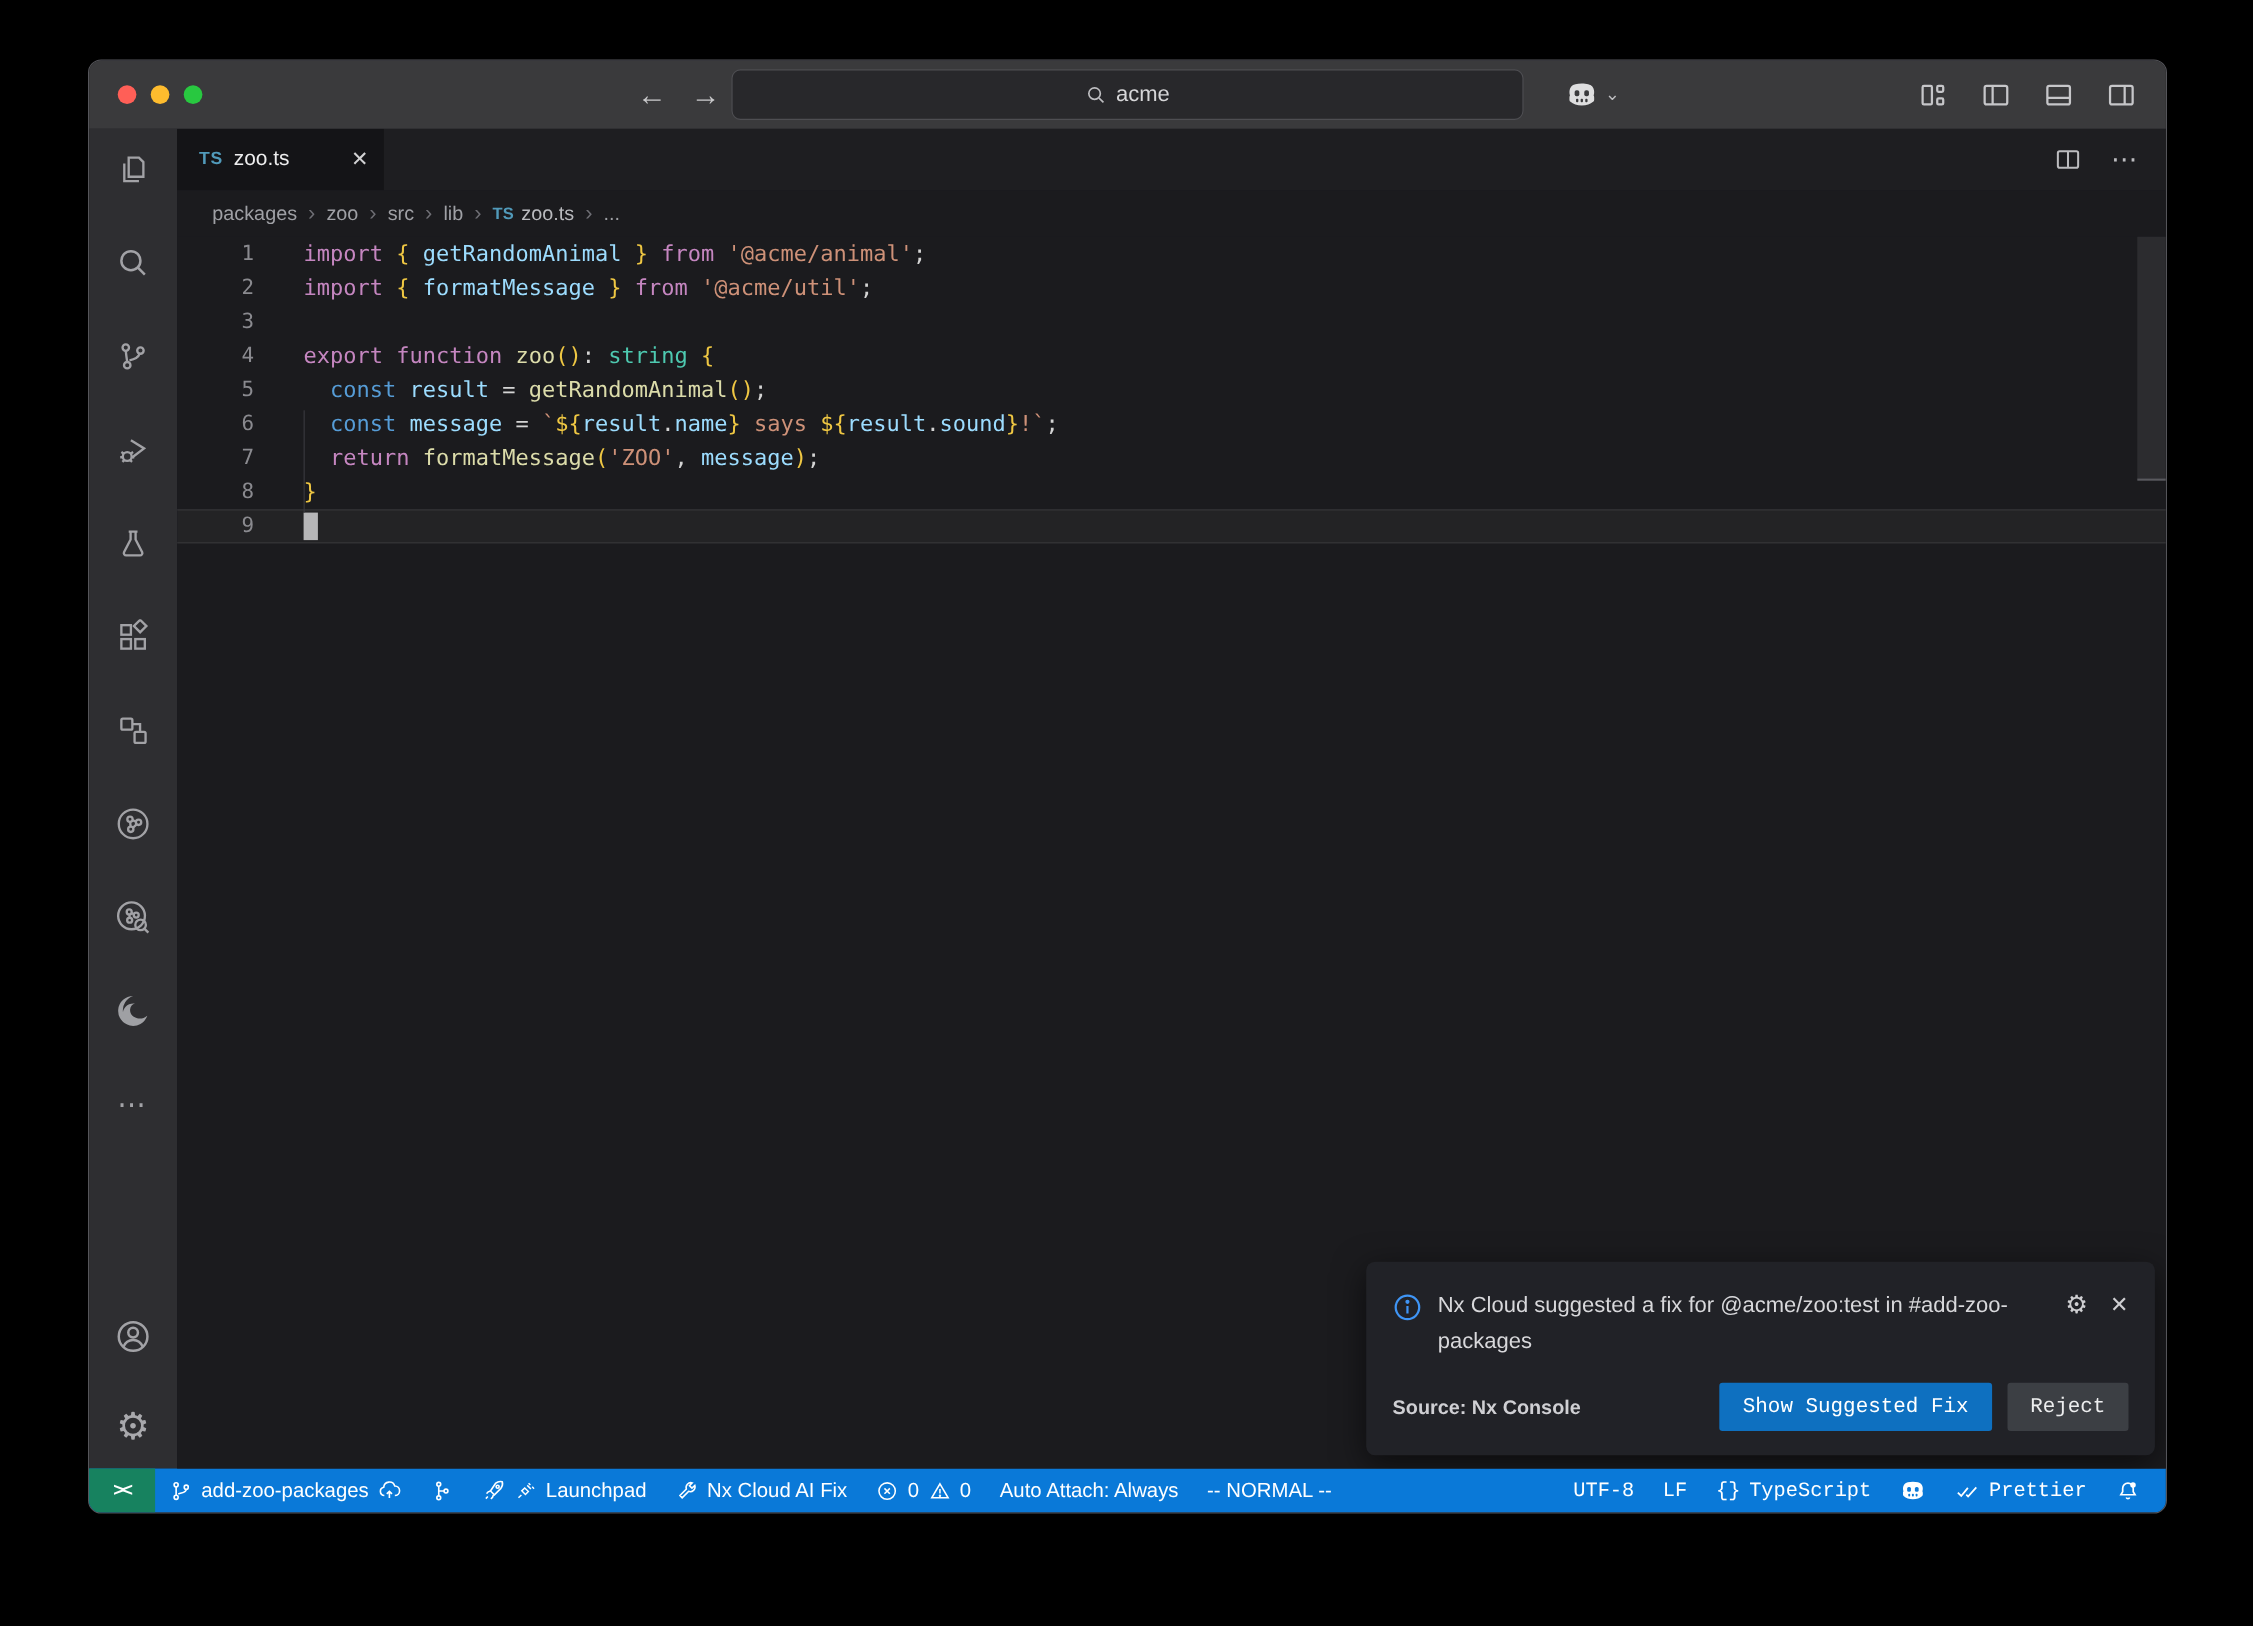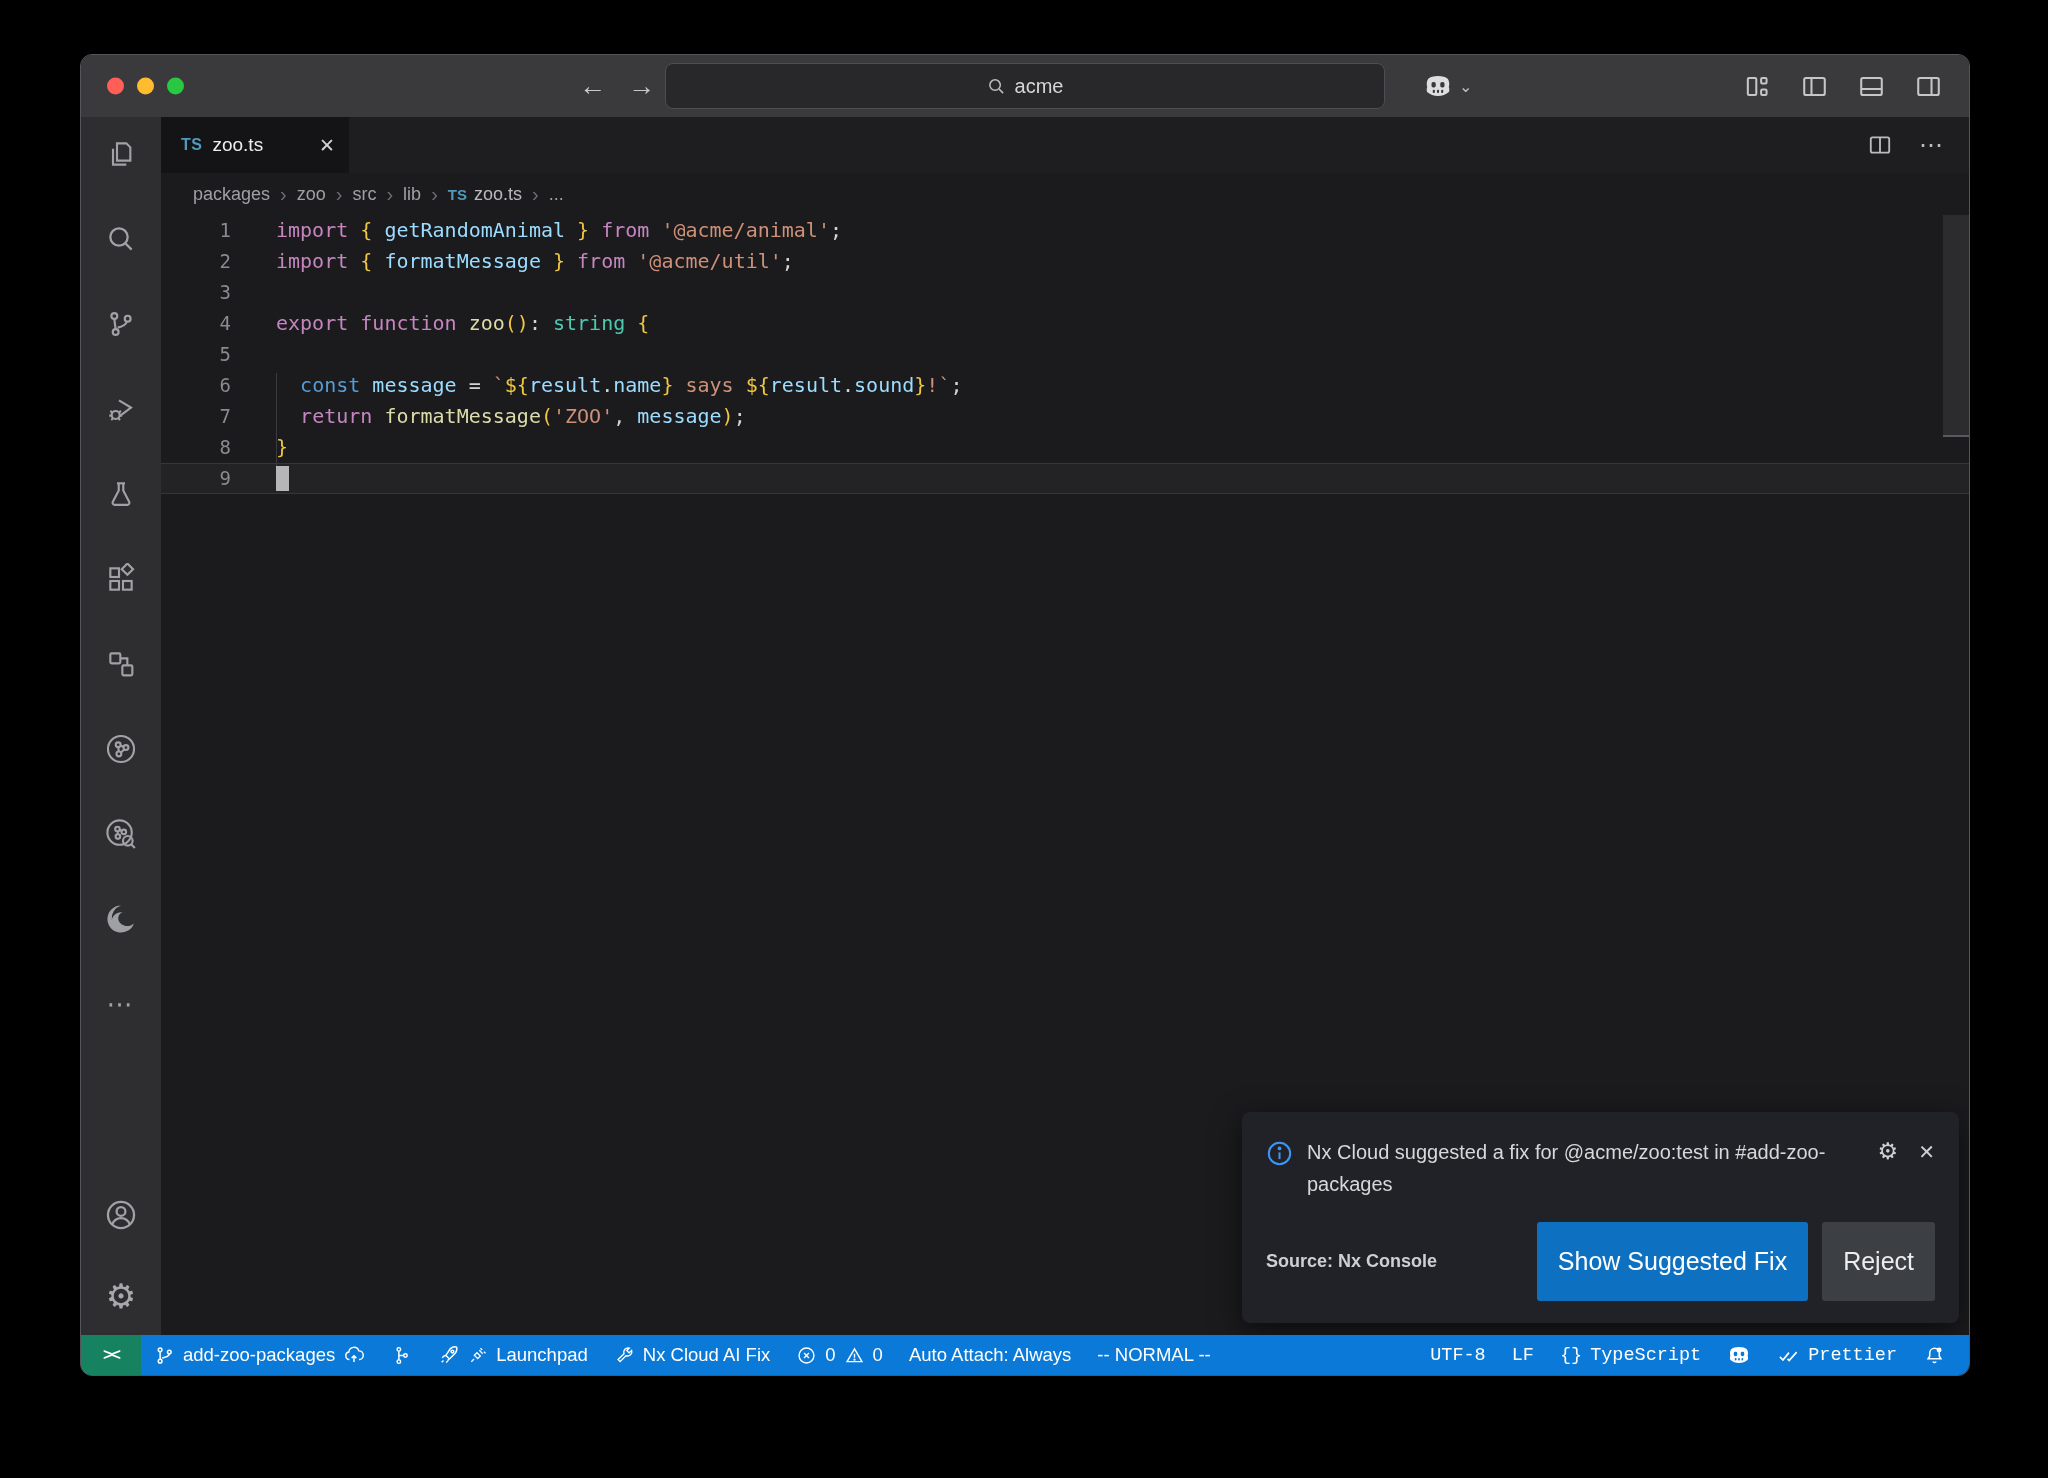--- a/index.html
+++ b/index.html
@@ -66,22 +66,22 @@
   .toast{position:absolute;right:10px;bottom:12px;width:717px;background:#212227;border-radius:8px;
          box-shadow:0 8px 30px rgba(0,0,0,.55);padding:24px 24px 22px;box-sizing:border-box;
          font-family:"Liberation Sans",sans-serif;}
   .toast-head{display:flex;align-items:flex-start;gap:14px;}
   .toast-msg{flex:1;color:#d8d8db;font-size:20px;line-height:32px;}
   .toast-hicons{display:flex;align-items:center;gap:20px;color:#cfcfd2;margin-top:2px;}
   .toast-gear{font-size:23px;}
   .toast-close{font-size:20px;}
   .toast-foot{display:flex;align-items:center;margin-top:22px;gap:14px;}
   .toast-src{flex:1;color:#cfcfd3;font-size:18px;font-weight:bold;}
-  .btn{border:none;border-radius:3px;font-size:25px;padding:25px 21px;color:#fff;
-       font-family:Liberation Sans, sans-serif;}
+  .btn{border:none;border-radius:3px;font-size:19px;padding:11px 21px;color:#fff;
+       font-family:Liberation Mono, monospace;}
   .btn.primary{background:#0e70c0;}
   .btn.secondary{background:#3c3f44;color:#ecedee;}
   
   .statusbar{height:40px;background:#0a79d8;display:flex;align-items:center;flex:0 0 auto;
              color:#fff;font-size:18.5px;}
   .remote{width:60px;height:100%;background:#17825f;display:flex;align-items:center;justify-content:center;
           font-weight:bold;font-size:17px;letter-spacing:-2px;}
   .sb-item{display:flex;align-items:center;gap:8px;padding:0 13px;height:100%;}
   .sb-item svg{flex:0 0 auto;}
   .sb-grow{flex:1;}
@@ -272,21 +272,21 @@
           <span class="bc-sep">›</span>
           <span>...</span>
         </div>
 
         <div class="editor">
           <div>
               <div class="line"><span class="num">1</span><span class="code"><span class="tok-kw">import</span><span class="tok-pu"> </span><span class="tok-br">{</span><span class="tok-pu"> </span><span class="tok-vr">getRandomAnimal</span><span class="tok-pu"> </span><span class="tok-br">}</span><span class="tok-pu"> </span><span class="tok-kw">from</span><span class="tok-pu"> </span><span class="tok-st">'@acme/animal'</span><span class="tok-pu">;</span></span></div>
               <div class="line"><span class="num">2</span><span class="code"><span class="tok-kw">import</span><span class="tok-pu"> </span><span class="tok-br">{</span><span class="tok-pu"> </span><span class="tok-vr">formatMessage</span><span class="tok-pu"> </span><span class="tok-br">}</span><span class="tok-pu"> </span><span class="tok-kw">from</span><span class="tok-pu"> </span><span class="tok-st">'@acme/util'</span><span class="tok-pu">;</span></span></div>
               <div class="line"><span class="num">3</span><span class="code"></span></div>
               <div class="line"><span class="num">4</span><span class="code"><span class="tok-kw">export</span><span class="tok-pu"> </span><span class="tok-kw">function</span><span class="tok-pu"> </span><span class="tok-fn">zoo</span><span class="tok-br">()</span><span class="tok-pu">: </span><span class="tok-ty">string</span><span class="tok-pu"> </span><span class="tok-br">{</span></span></div>
-              <div class="line"><span class="num">5</span></div>
+              <div class="line"><span class="num">5</span><span class="code"><span class="tok-pu">  </span><span class="tok-kb">const</span><span class="tok-pu"> </span><span class="tok-vr">result</span><span class="tok-pu"> = </span><span class="tok-fn">getRandomAnimal</span><span class="tok-br">()</span><span class="tok-pu">;</span></span></div>
               <div class="line"><span class="num">6</span><span class="code"><span class="tok-pu">  </span><span class="tok-kb">const</span><span class="tok-pu"> </span><span class="tok-vr">message</span><span class="tok-pu"> = </span><span class="tok-st">`</span><span class="tok-br">${</span><span class="tok-vr">result</span><span class="tok-pu">.</span><span class="tok-vr">name</span><span class="tok-br">}</span><span class="tok-st"> says </span><span class="tok-br">${</span><span class="tok-vr">result</span><span class="tok-pu">.</span><span class="tok-vr">sound</span><span class="tok-br">}</span><span class="tok-st">!`</span><span class="tok-pu">;</span></span></div>
               <div class="line"><span class="num">7</span><span class="code"><span class="tok-pu">  </span><span class="tok-kw">return</span><span class="tok-pu"> </span><span class="tok-fn">formatMessage</span><span class="tok-br">(</span><span class="tok-st">'ZOO'</span><span class="tok-pu">, </span><span class="tok-vr">message</span><span class="tok-br">)</span><span class="tok-pu">;</span></span></div>
               <div class="line"><span class="num">8</span><span class="code"><span class="tok-br">}</span></span></div>
               <div class="line cur"><span class="num">9</span><span class="code"><span class="cursor"></span></span></div>
             </div>
           <div class="indent-guide" style="top:158px;height:93px;"></div>
           <div class="scrollbar">
             <div class="sb-thumb"></div>
             <div class="sb-edge"></div>
           </div>

